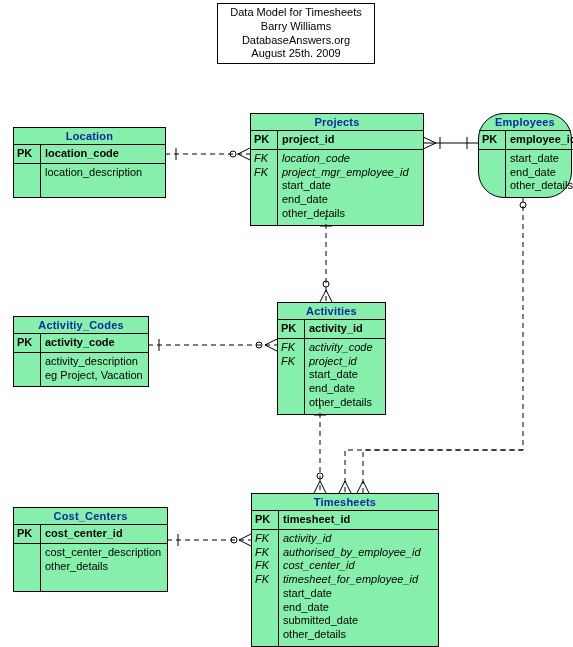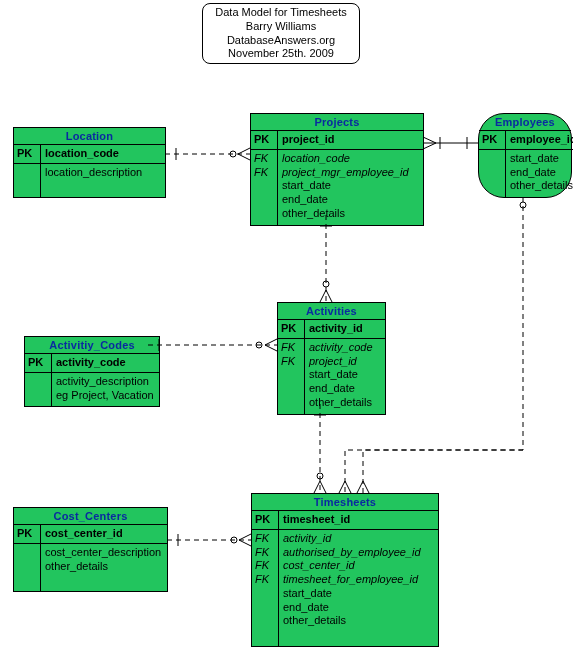--- a/index.html
+++ b/index.html
@@ -15,21 +15,21 @@
   .title-box {
     position: absolute;
     border: 1px solid #000;
     text-align: center;
     padding: 2px 6px;
     line-height: 1.25;
   }
   .entity {
     position: absolute;
     border: 1px solid #000;
-    background: #22c55e;
+    background: #86efac;
     font-size: 11px;
   }
   .entity-title {
     text-align: center;
     font-weight: bold;
     color: #0a2aa0;
     border-bottom: 1px solid #000;
     padding: 2px 4px;
     letter-spacing: 0.2px;
   }
@@ -48,25 +48,25 @@
   .row { white-space: nowrap; line-height: 1.25; }
   .pk { font-weight: bold; }
   .pk-sep { height:0; border-top:1px solid #000; margin:2px -3px 2px -3px; }
   .pk-sep-attr { height:0; border-top:1px solid #000; margin:2px -4px 2px -4px; }
   .fk { font-style: italic; }
   svg.connectors { position:absolute; left:0; top:0; width:573px; height:647px; pointer-events:none; }
 </style>
 </head>
 <body>
 
-<div class="title-box" style="left:202px; top:3px; width:144px;border-radius:8px;">
+<div class="title-box" style="left:217px; top:3px; width:144px;">
   <div>Data Model for Timesheets</div>
   <div>Barry Williams</div>
   <div>DatabaseAnswers.org</div>
-  <div>November 25th. 2009</div>
+  <div>August 25th. 2009</div>
 </div>
 
 <div class="entity" style="left:13px; top:127px; width:151px;">
   <div class="entity-title">Location</div>
   <div class="entity-body">
     <div class="col-key">
       <div class="row pk">PK</div>
       <div class="pk-sep"></div>
       <div class="row">&nbsp;</div>
       <div class="row">&nbsp;</div>
@@ -116,21 +116,21 @@
     <div class="col-attr">
       <div class="row pk">employee_id</div>
       <div class="pk-sep-attr"></div>
       <div class="row">start_date</div>
       <div class="row">end_date</div>
       <div class="row">other_details</div>
     </div>
   </div>
 </div>
 
-<div class="entity" style="left:24px; top:316px; width:134px;margin-top:20px;">
+<div class="entity" style="left:13px; top:316px; width:134px;">
   <div class="entity-title">Activitiy_Codes</div>
   <div class="entity-body">
     <div class="col-key">
       <div class="row pk">PK</div>
       <div class="pk-sep"></div>
       <div class="row">&nbsp;</div>
       <div class="row">&nbsp;</div>
     </div>
     <div class="col-attr">
       <div class="row pk">activity_code</div>
@@ -201,20 +201,21 @@
     </div>
     <div class="col-attr">
       <div class="row pk">timesheet_id</div>
       <div class="pk-sep-attr"></div>
       <div class="row fk">activity_id</div>
       <div class="row fk">authorised_by_employee_id</div>
       <div class="row fk">cost_center_id</div>
       <div class="row fk">timesheet_for_employee_id</div>
       <div class="row">start_date</div>
       <div class="row">end_date</div>
+      <div class="row">submitted_date</div>
       <div class="row">other_details</div>
     </div>
   </div>
 </div>
 
 <svg class="connectors">
   <g stroke="#000" fill="none" stroke-width="1">
 
     <line x1="165" y1="154" x2="250" y2="154" stroke-dasharray="5,4"></line>
 

